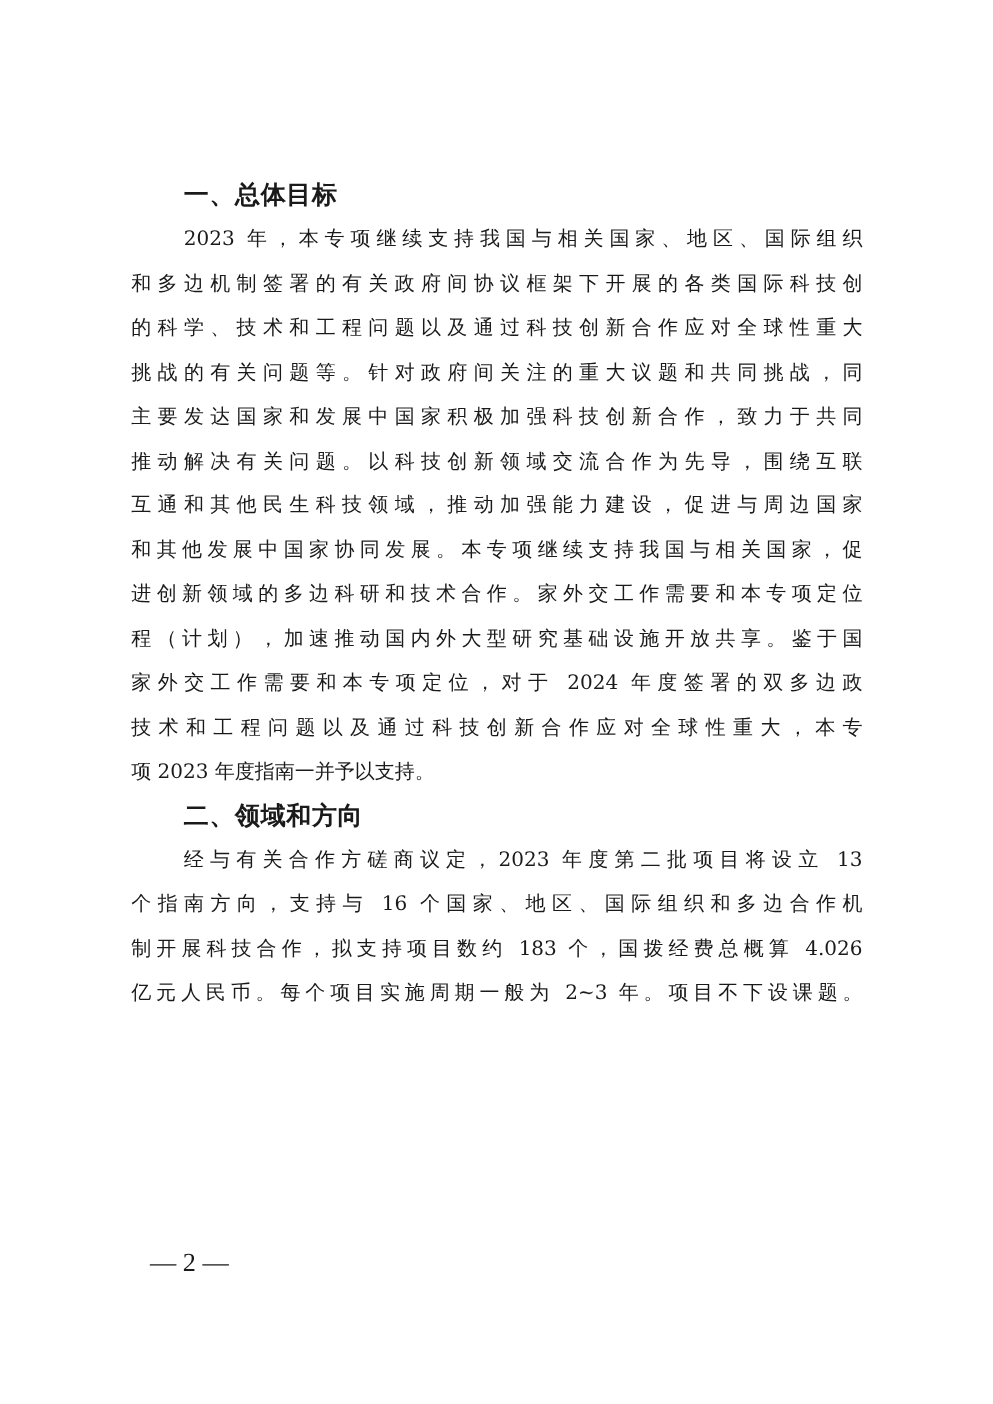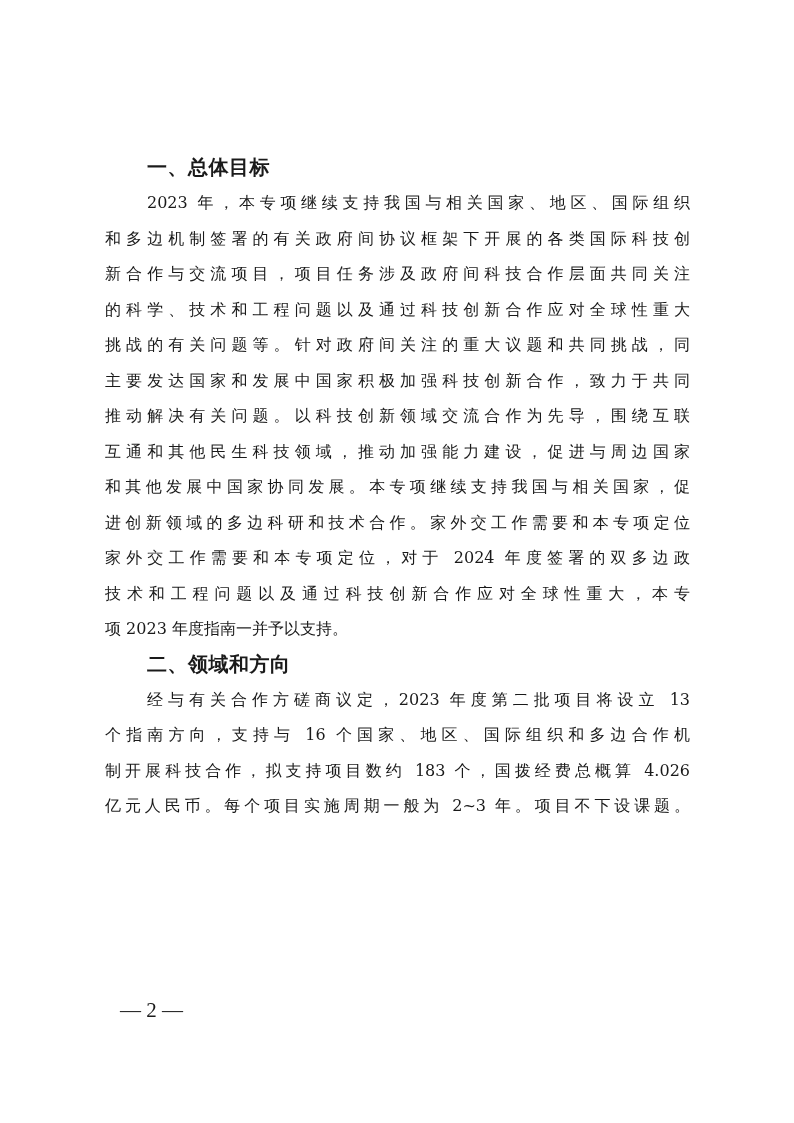--- a/index.html
+++ b/index.html
@@ -1,21 +1,20 @@
 <!DOCTYPE html>
 <html><head>
 <meta charset="utf-8">
 <style>
   html, body { margin: 0; padding: 0; background: #ffffff; }
   body { width: 794px; height: 1123px; position: relative; overflow: hidden; }
   .page {
     position: absolute; left: 105px; top: 138px; width: 585px;
     font-family: "DejaVu Serif", "Liberation Serif", serif;
     color: #1a1a1a;
-    margin-top: 12px;
   }
   .heading {
     font-family: "DejaVu Sans", "Liberation Sans", sans-serif;
     font-weight: bold;
     font-size: 20px;
     line-height: 35px;
     height: 35px;
     padding-left: 42px;
     letter-spacing: 0.5px;
   }
@@ -36,28 +35,28 @@
   }
 </style>
 </head>
 <body>
 
 <div class="page">
   <div class="heading">一、总体目标</div>
   <div>
     <div class="line indent">2023 年，本专项继续支持我国与相关国家、地区、国际组织</div>
     <div class="line">和多边机制签署的有关政府间协议框架下开展的各类国际科技创</div>
-    <div class="line">新合作与交流项目，项目任务涉及政府间科技合作层面共同关注</div>
     <div class="line">的科学、技术和工程问题以及通过科技创新合作应对全球性重大</div>
     <div class="line">挑战的有关问题等。针对政府间关注的重大议题和共同挑战，同</div>
     <div class="line">主要发达国家和发展中国家积极加强科技创新合作，致力于共同</div>
     <div class="line">推动解决有关问题。以科技创新领域交流合作为先导，围绕互联</div>
     <div class="line">互通和其他民生科技领域，推动加强能力建设，促进与周边国家</div>
     <div class="line">和其他发展中国家协同发展。本专项继续支持我国与相关国家，促</div>
     <div class="line">进创新领域的多边科研和技术合作。家外交工作需要和本专项定位</div>
+    <div class="line">程（计划），加速推动国内外大型研究基础设施开放共享。鉴于国</div>
     <div class="line">家外交工作需要和本专项定位，对于 2024 年度签署的双多边政</div>
     <div class="line">技术和工程问题以及通过科技创新合作应对全球性重大，本专</div>
     <div class="line last">项 2023 年度指南一并予以支持。</div>
   </div>
 
   <div class="heading">二、领域和方向</div>
   <div>
     <div class="line indent">经与有关合作方磋商议定，2023 年度第二批项目将设立 13</div>
     <div class="line">个指南方向，支持与 16 个国家、地区、国际组织和多边合作机</div>
     <div class="line">制开展科技合作，拟支持项目数约 183 个，国拨经费总概算 4.026</div>

